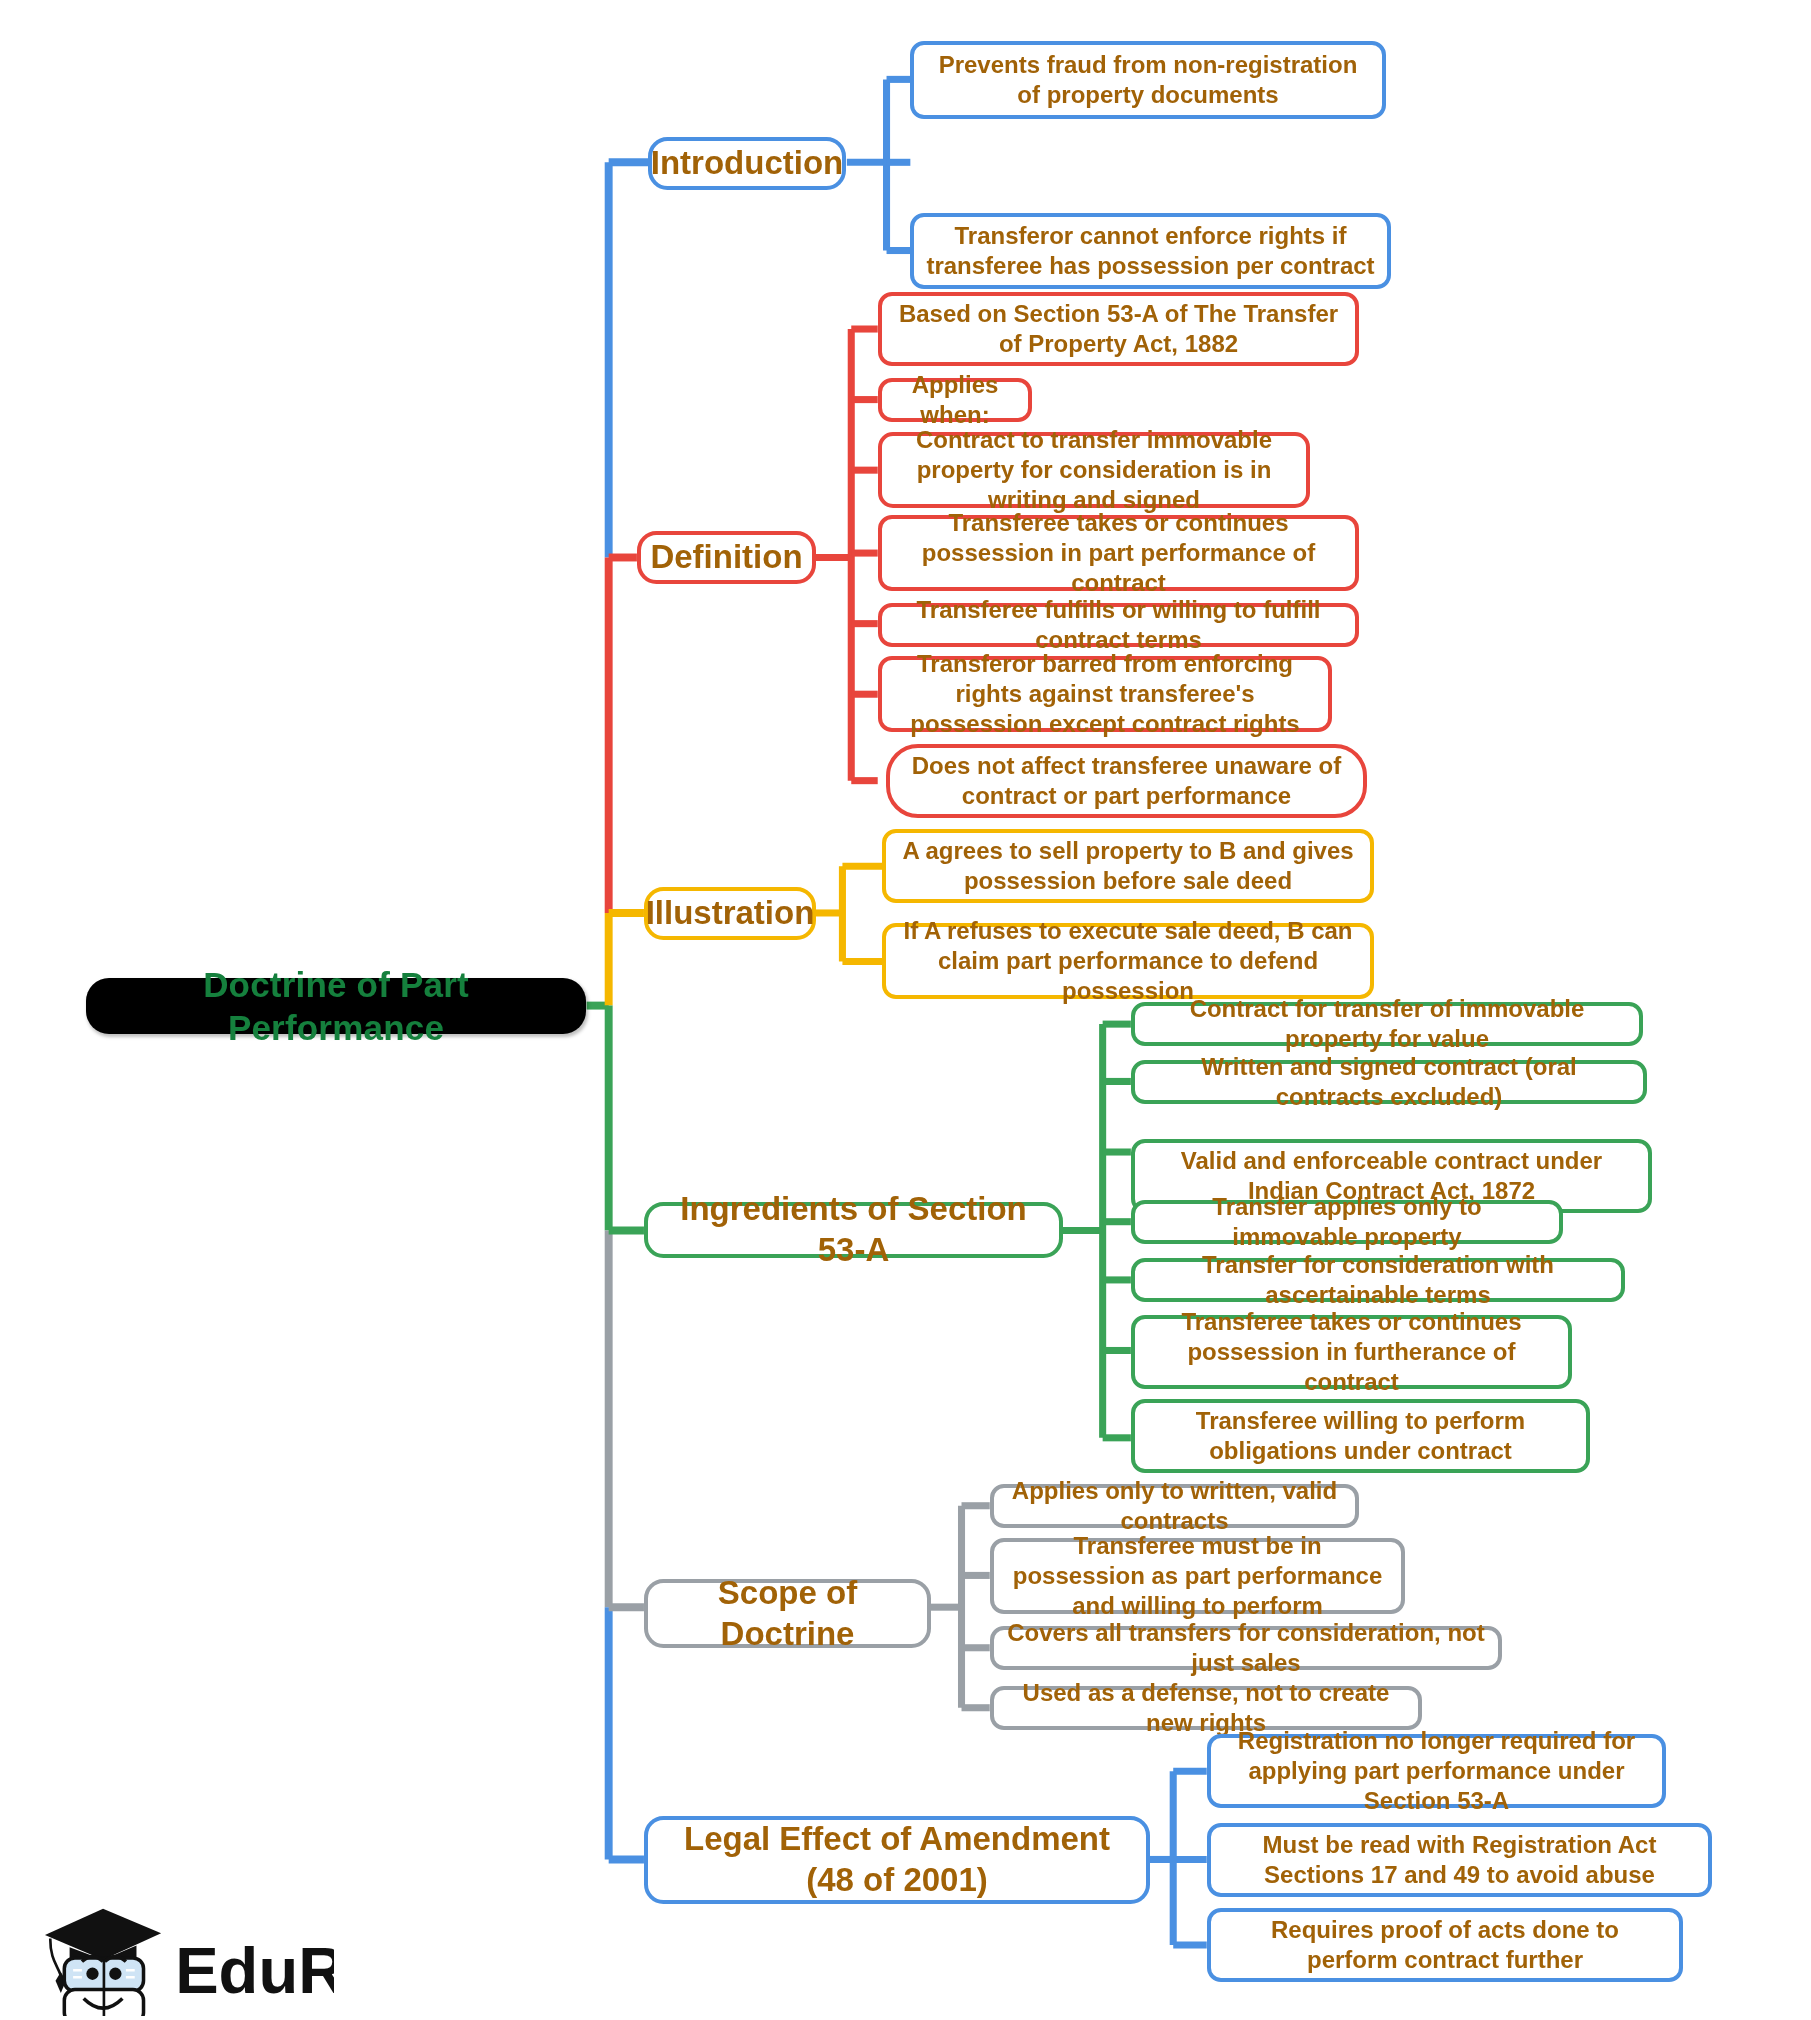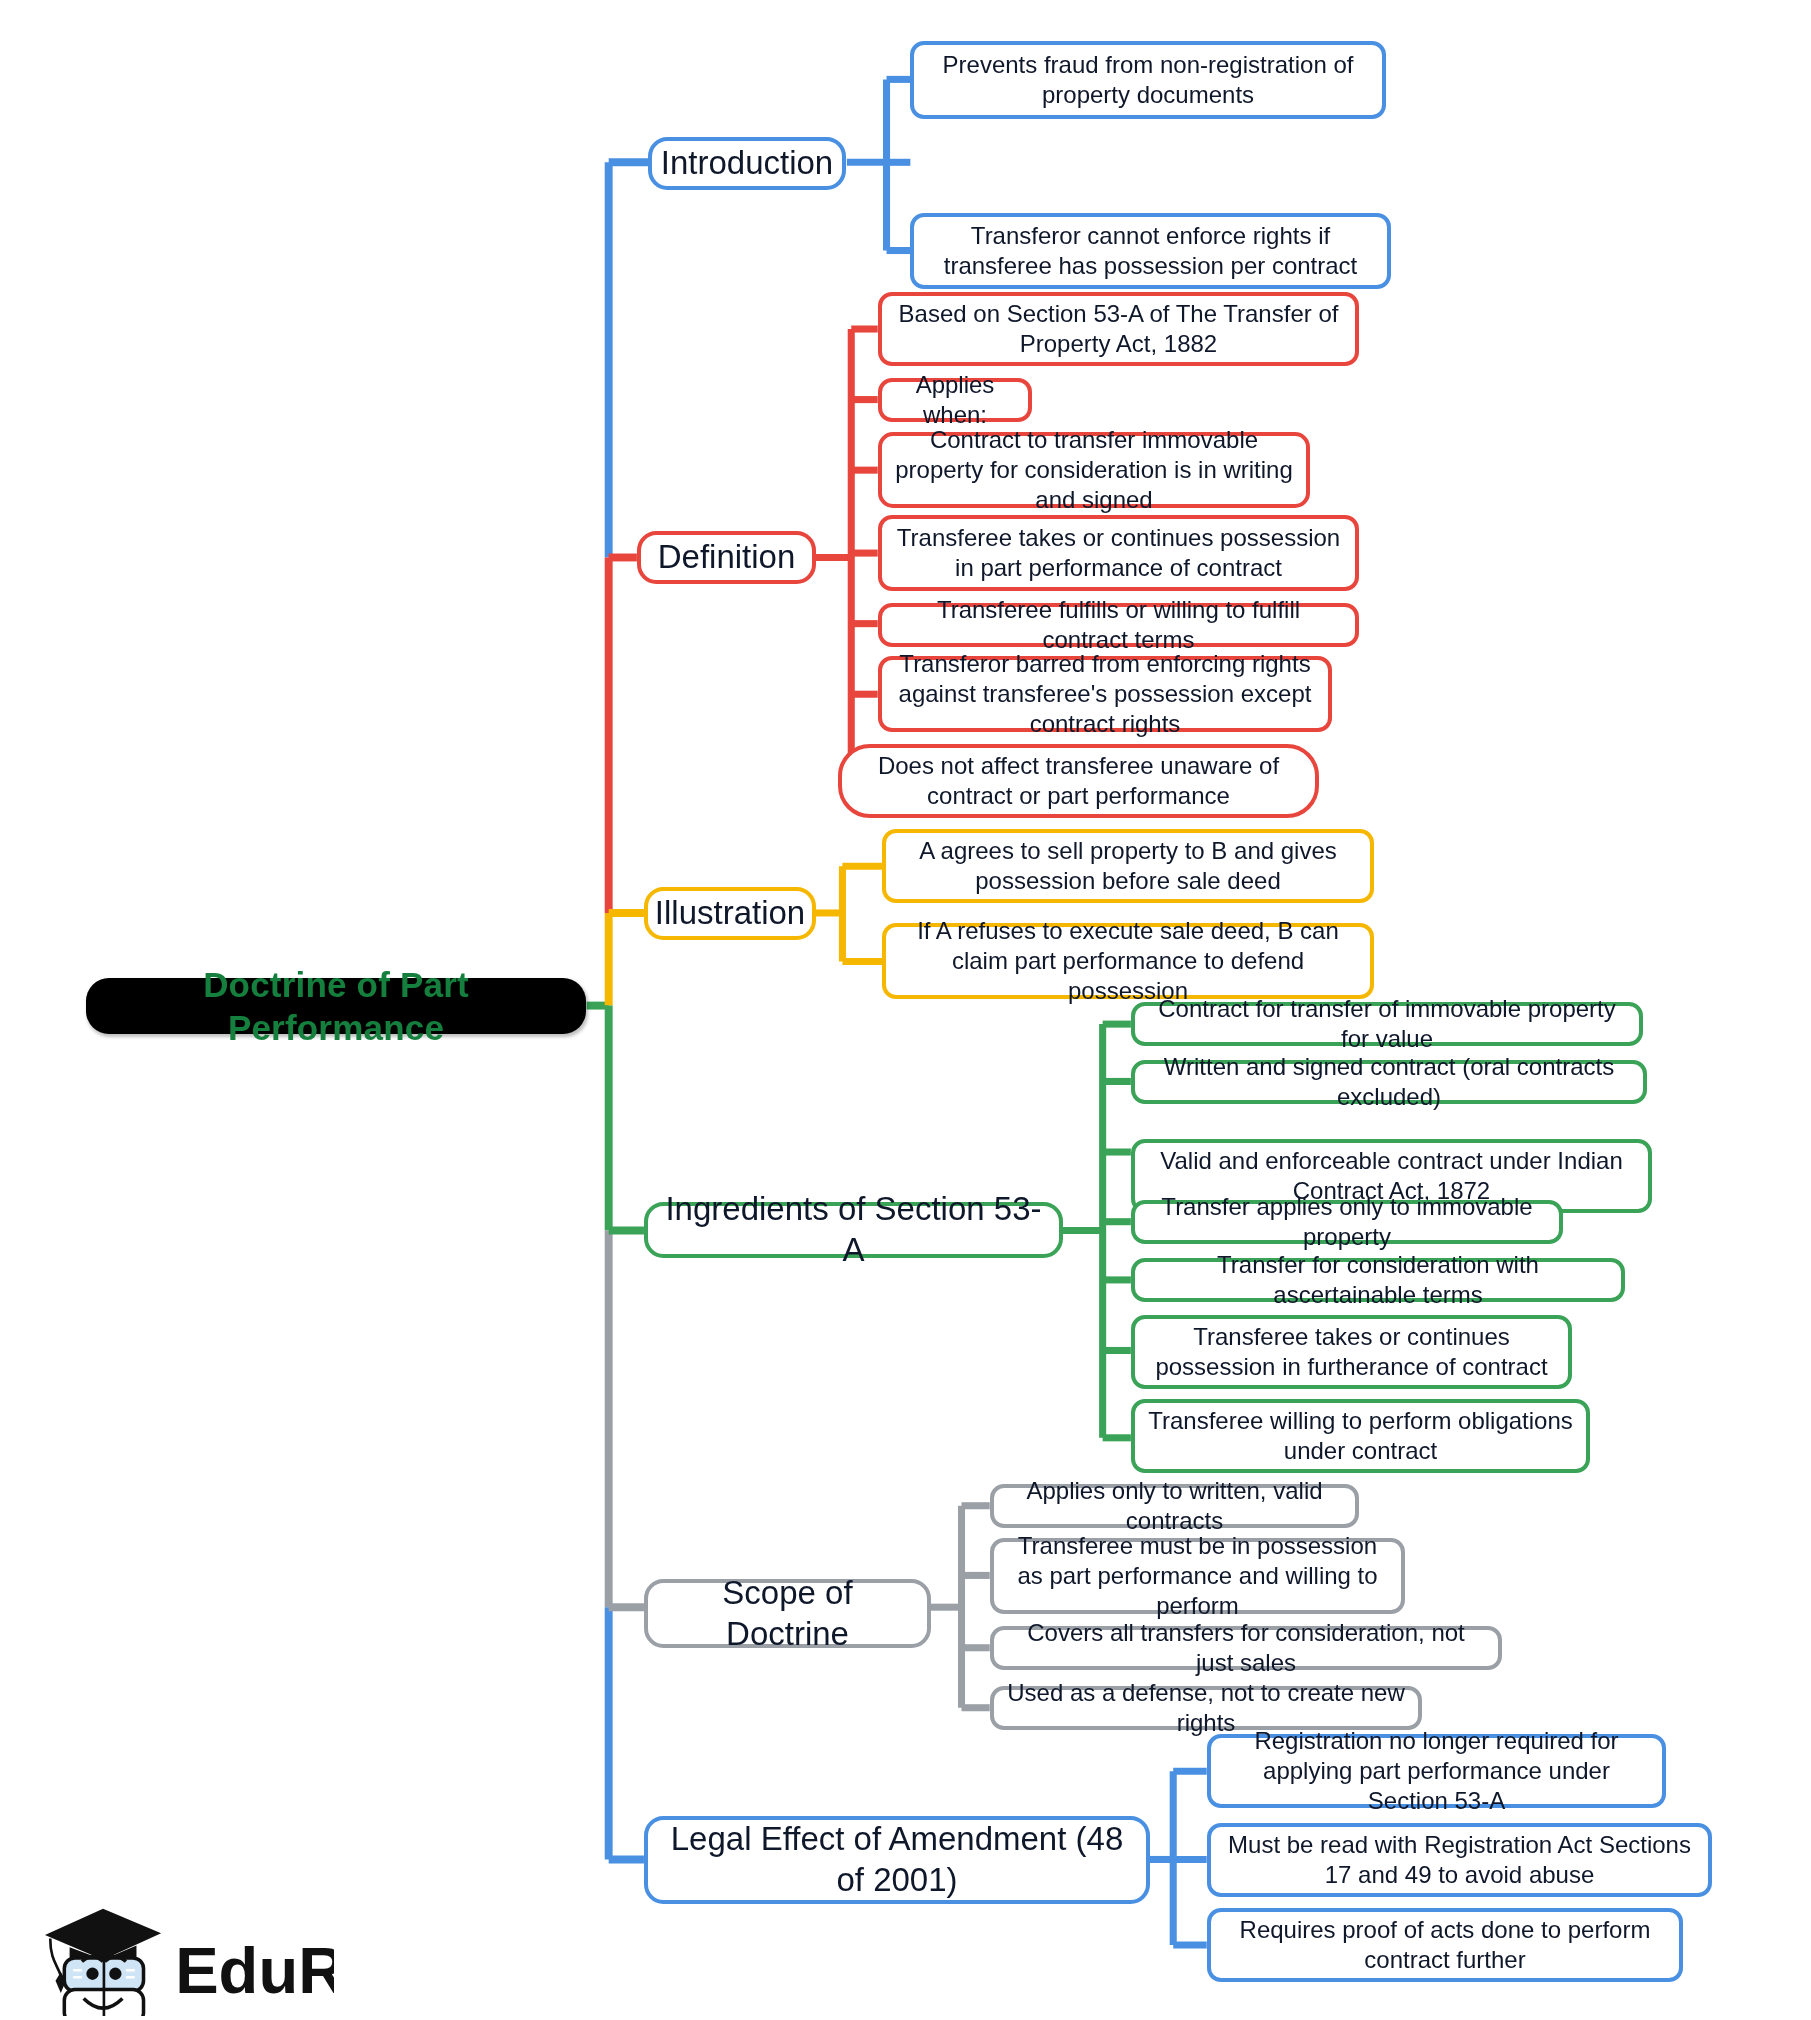--- a/index.html
+++ b/index.html
@@ -26,26 +26,27 @@
     pointer-events: none;
   }
   .node {
     position: absolute;
     box-sizing: border-box;
     display: flex;
     align-items: center;
     justify-content: center;
     text-align: center;
     background: #ffffff;
-    color: #0f172a;
+    color: #a16207;
     border-style: solid;
     border-radius: 16px;
     line-height: 1.24;
     padding: 3.5px 12.4px;
     z-index: 3;
+    font-weight: bold;
   }
   .root {
     background: #000000;
     color: #15803d;
     border: none;
     border-radius: 23px;
     font-weight: bold;
     font-size: 35px;
     letter-spacing: 0.2px;
     padding: 8.8px 19.4px;
@@ -169,21 +170,21 @@
   </div>
   <div class="node leaf" style="left:878px; top:515px; width:481px; height:76px; border-color:#e8453c;">
     <span>Transferee takes or continues possession in part performance of contract</span>
   </div>
   <div class="node leaf" style="left:878px; top:603px; width:481px; height:44px; border-color:#e8453c;">
     <span>Transferee fulfills or willing to fulfill contract terms</span>
   </div>
   <div class="node leaf" style="left:878px; top:656px; width:454px; height:76px; border-color:#e8453c;">
     <span>Transferor barred from enforcing rights against transferee's possession except contract rights</span>
   </div>
-  <div class="node leaf" style="left:838px; top:744px; width:481px; height:74px; border-color:#e8453c;border-radius:32px;">
+  <div class="node leaf" style="left:886px; top:744px; width:481px; height:74px; border-color:#e8453c;border-radius:32px;">
     <span>Does not affect transferee unaware of contract or part performance</span>
   </div>
 
   <div class="node branch" style="left:644px; top:887px; width:172px; height:53px; border-color:#f5b700;">
     <span>Illustration</span>
   </div>
 
   <div class="node leaf" style="left:882px; top:829px; width:492px; height:74px; border-color:#f5b700;">
     <span>A agrees to sell property to B and gives possession before sale deed</span>
   </div>

